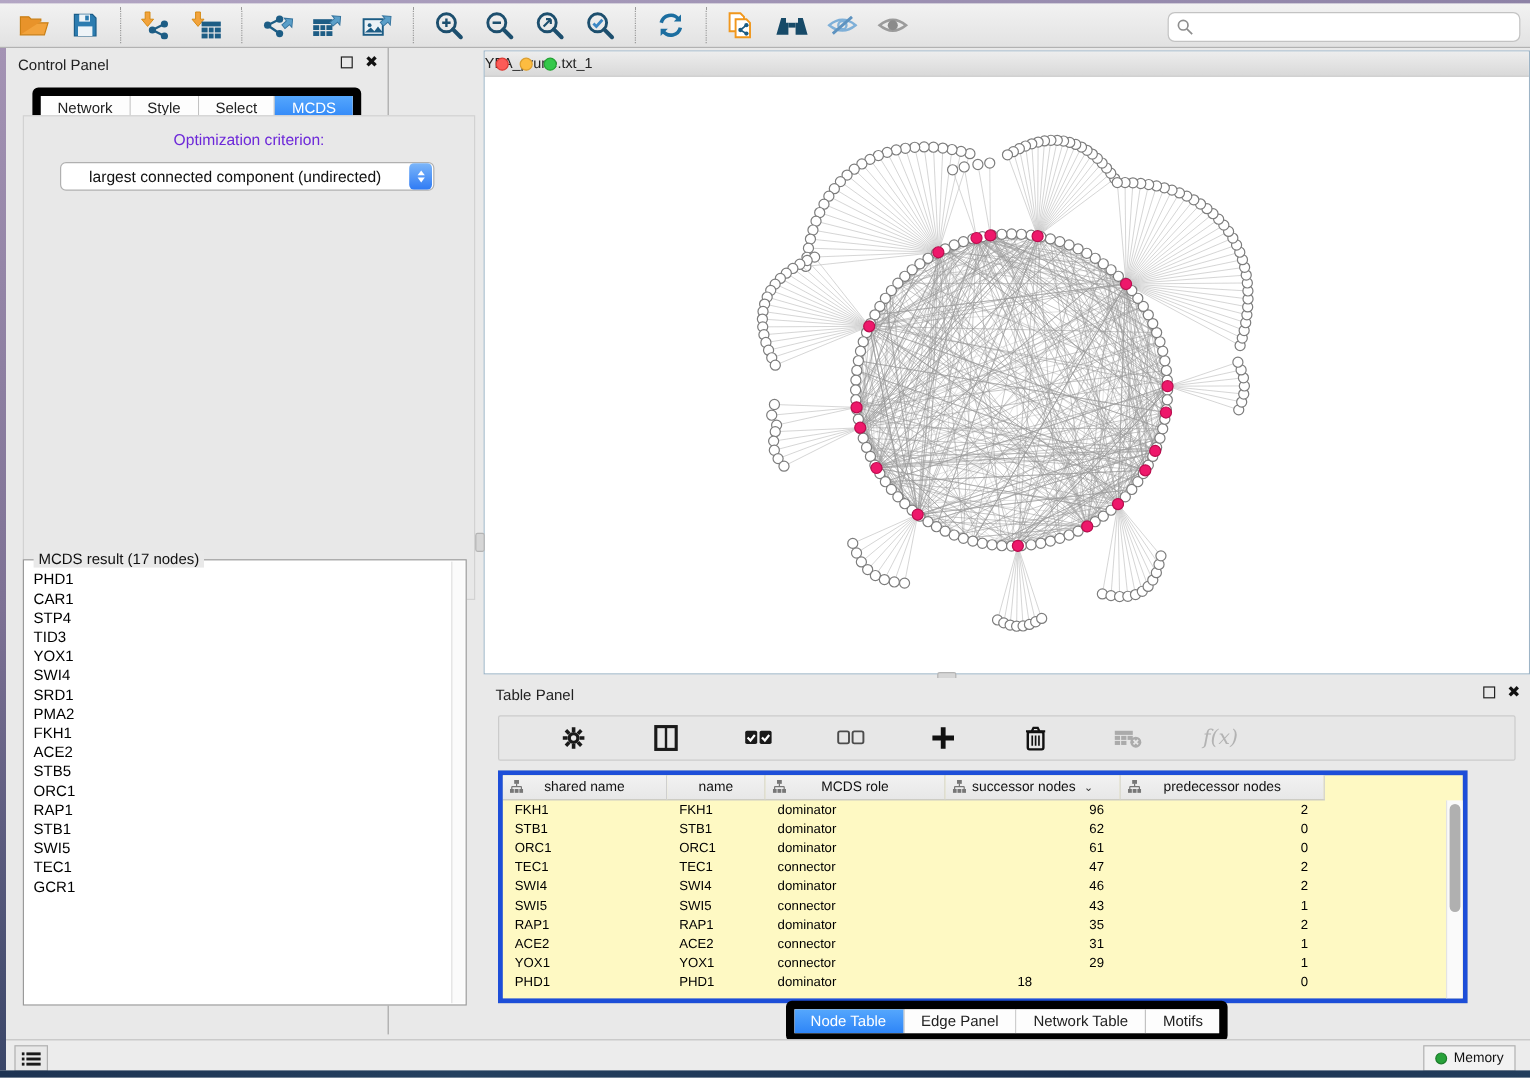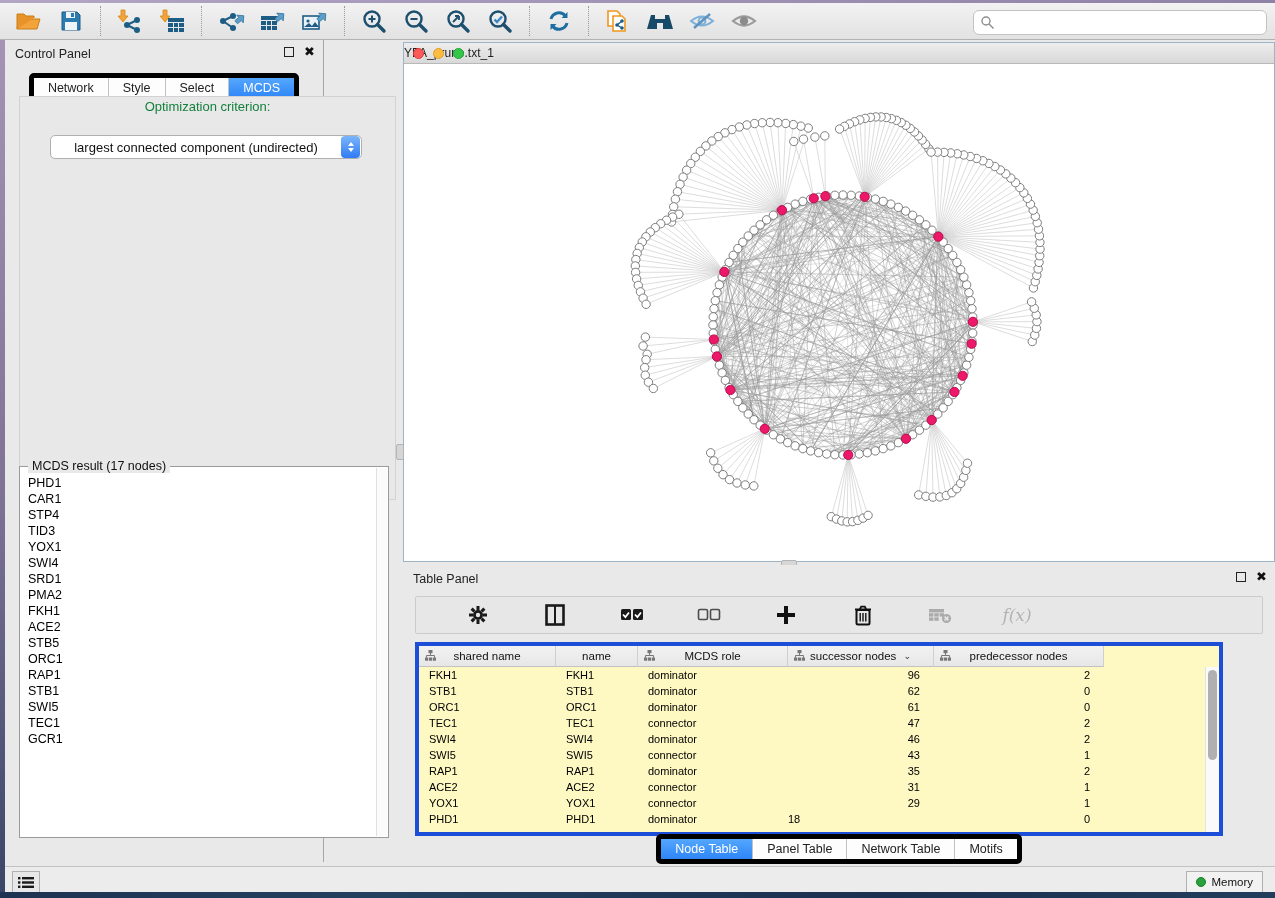--- a/index.html
+++ b/index.html
@@ -27,27 +27,27 @@
 
   
   .control-panel { position:absolute; left:5px; top:40px; width:319px; height:822px; background:#e9e9e9; border-right:1px solid #a6a6a6; }
   .panel-header { position:relative; height:28px; display:flex; align-items:center; padding:0 10px; }
   .panel-title { font-size:12.5px; color:#222; }
   .win-btns { position:absolute; right:8px; top:7px; display:flex; gap:10px; align-items:center; }
   .float-btn { width:10px; height:10px; border:1.6px solid #222; background:transparent; }
   .close-btn { font-size:13px; font-weight:bold; color:#111; line-height:10px; }
 
   .tabs-row { position:absolute; left:0; top:33px; width:100%; display:flex; justify-content:center; }
-  .seg { display:flex; border:5px solid #000000; border-radius:5px; overflow:hidden; background:#fff; }
+  .seg { display:flex; border:7px solid #000000; border-radius:5px; overflow:hidden; background:#fff; }
   .seg .tab { padding:3px 14px; font-size:12.5px; background:#fdfdfd; border-right:1px solid #c2c2c2; color:#222; }
   .seg .tab:last-child { border-right:none; }
   .seg .tab.active { background:linear-gradient(180deg,#55a7fd,#2e85f7); color:#fff; }
 
   .cp-content { position:absolute; left:14px; top:56px; width:377px; height:404px; background:#e8e8e8; border:1px solid #d2d2d2; }
-  .opt-label { text-align:center; margin-top:2px; font-size:13px; color:#15803d; }
+  .opt-label { text-align:center; margin-top:12px; font-size:13px; color:#6d28d9; }
   .dropdown { position:absolute; left:30px; top:38px; width:312px; height:24px; background:#fff; border:1px solid #b0b0b0;
               border-radius:5px; display:flex; align-items:center; }
   .dropdown .dd-text { flex:1; text-align:center; font-size:13px; color:#111; white-space:nowrap; overflow:hidden; }
   .dd-stepper { width:19px; height:22px; margin-right:1px; border-radius:4px; background:linear-gradient(180deg,#7cb6f9,#2f7bf5);
                 display:flex; flex-direction:column; align-items:center; justify-content:center; gap:2px; }
   .dd-stepper i { width:0; height:0; border-left:3.5px solid transparent; border-right:3.5px solid transparent; }
   .dd-up { border-bottom:4px solid #fff; } .dd-down { border-top:4px solid #fff; }
   .btn-row { position:absolute; left:0; top:72px; width:100%; display:flex; justify-content:center; gap:12px; }
   .push-btn { background:linear-gradient(180deg,#ffffff,#f3f3f3); border:1px solid #b5b5b5; border-radius:5px;
               padding:4px 16px; font-size:13px; color:#111; }
@@ -1419,33 +1419,33 @@
             <div class="nt-cell" style="width: 137px; text-align: left; padding: 0px 0px 0px 10px;">YOX1</div>
             <div class="nt-cell" style="width: 82px; text-align: left; padding: 0px 0px 0px 10px;">YOX1</div>
             <div class="nt-cell" style="width: 150px; text-align: left; padding: 0px 0px 0px 10px;">connector</div>
             <div class="nt-cell" style="width: 146px; text-align: right; padding: 0px 14px 0px 0px;">29</div>
             <div class="nt-cell" style="width: 170px; text-align: right; padding: 0px 14px 0px 0px;">1</div>
           </div>
           <div class="nt-row">
             <div class="nt-cell" style="width: 137px; text-align: left; padding: 0px 0px 0px 10px;">PHD1</div>
             <div class="nt-cell" style="width: 82px; text-align: left; padding: 0px 0px 0px 10px;">PHD1</div>
             <div class="nt-cell" style="width: 150px; text-align: left; padding: 0px 0px 0px 10px;">dominator</div>
-            <div class="nt-cell" style="width: 146px; text-align: left; padding: 0px 14px 0px 0px;">18</div>
+            <div class="nt-cell" style="width: 146px; text-align: center; padding: 0px 14px 0px 0px;">18</div>
             <div class="nt-cell" style="width: 170px; text-align: right; padding: 0px 14px 0px 0px;">0</div>
           </div>
         </div>
       <div class="nt-scroll">
           <div class="nt-thumb"></div>
         </div>
     </div>
 
     <div class="tp-tabs">
       <div class="seg" id="tp-tabs">
           <span class="tab active">Node Table</span>
-          <span class="tab">Panel Table</span>
+          <span class="tab">Edge Panel</span>
           <span class="tab">Network Table</span>
           <span class="tab">Motifs</span>
         </div>
     </div>
   </div>
 
   <div class="status-bar">
     <span class="list-btn">
       <svg width="16" height="13" viewBox="0 0 16 13">
         <g fill="#1a1a1a">

